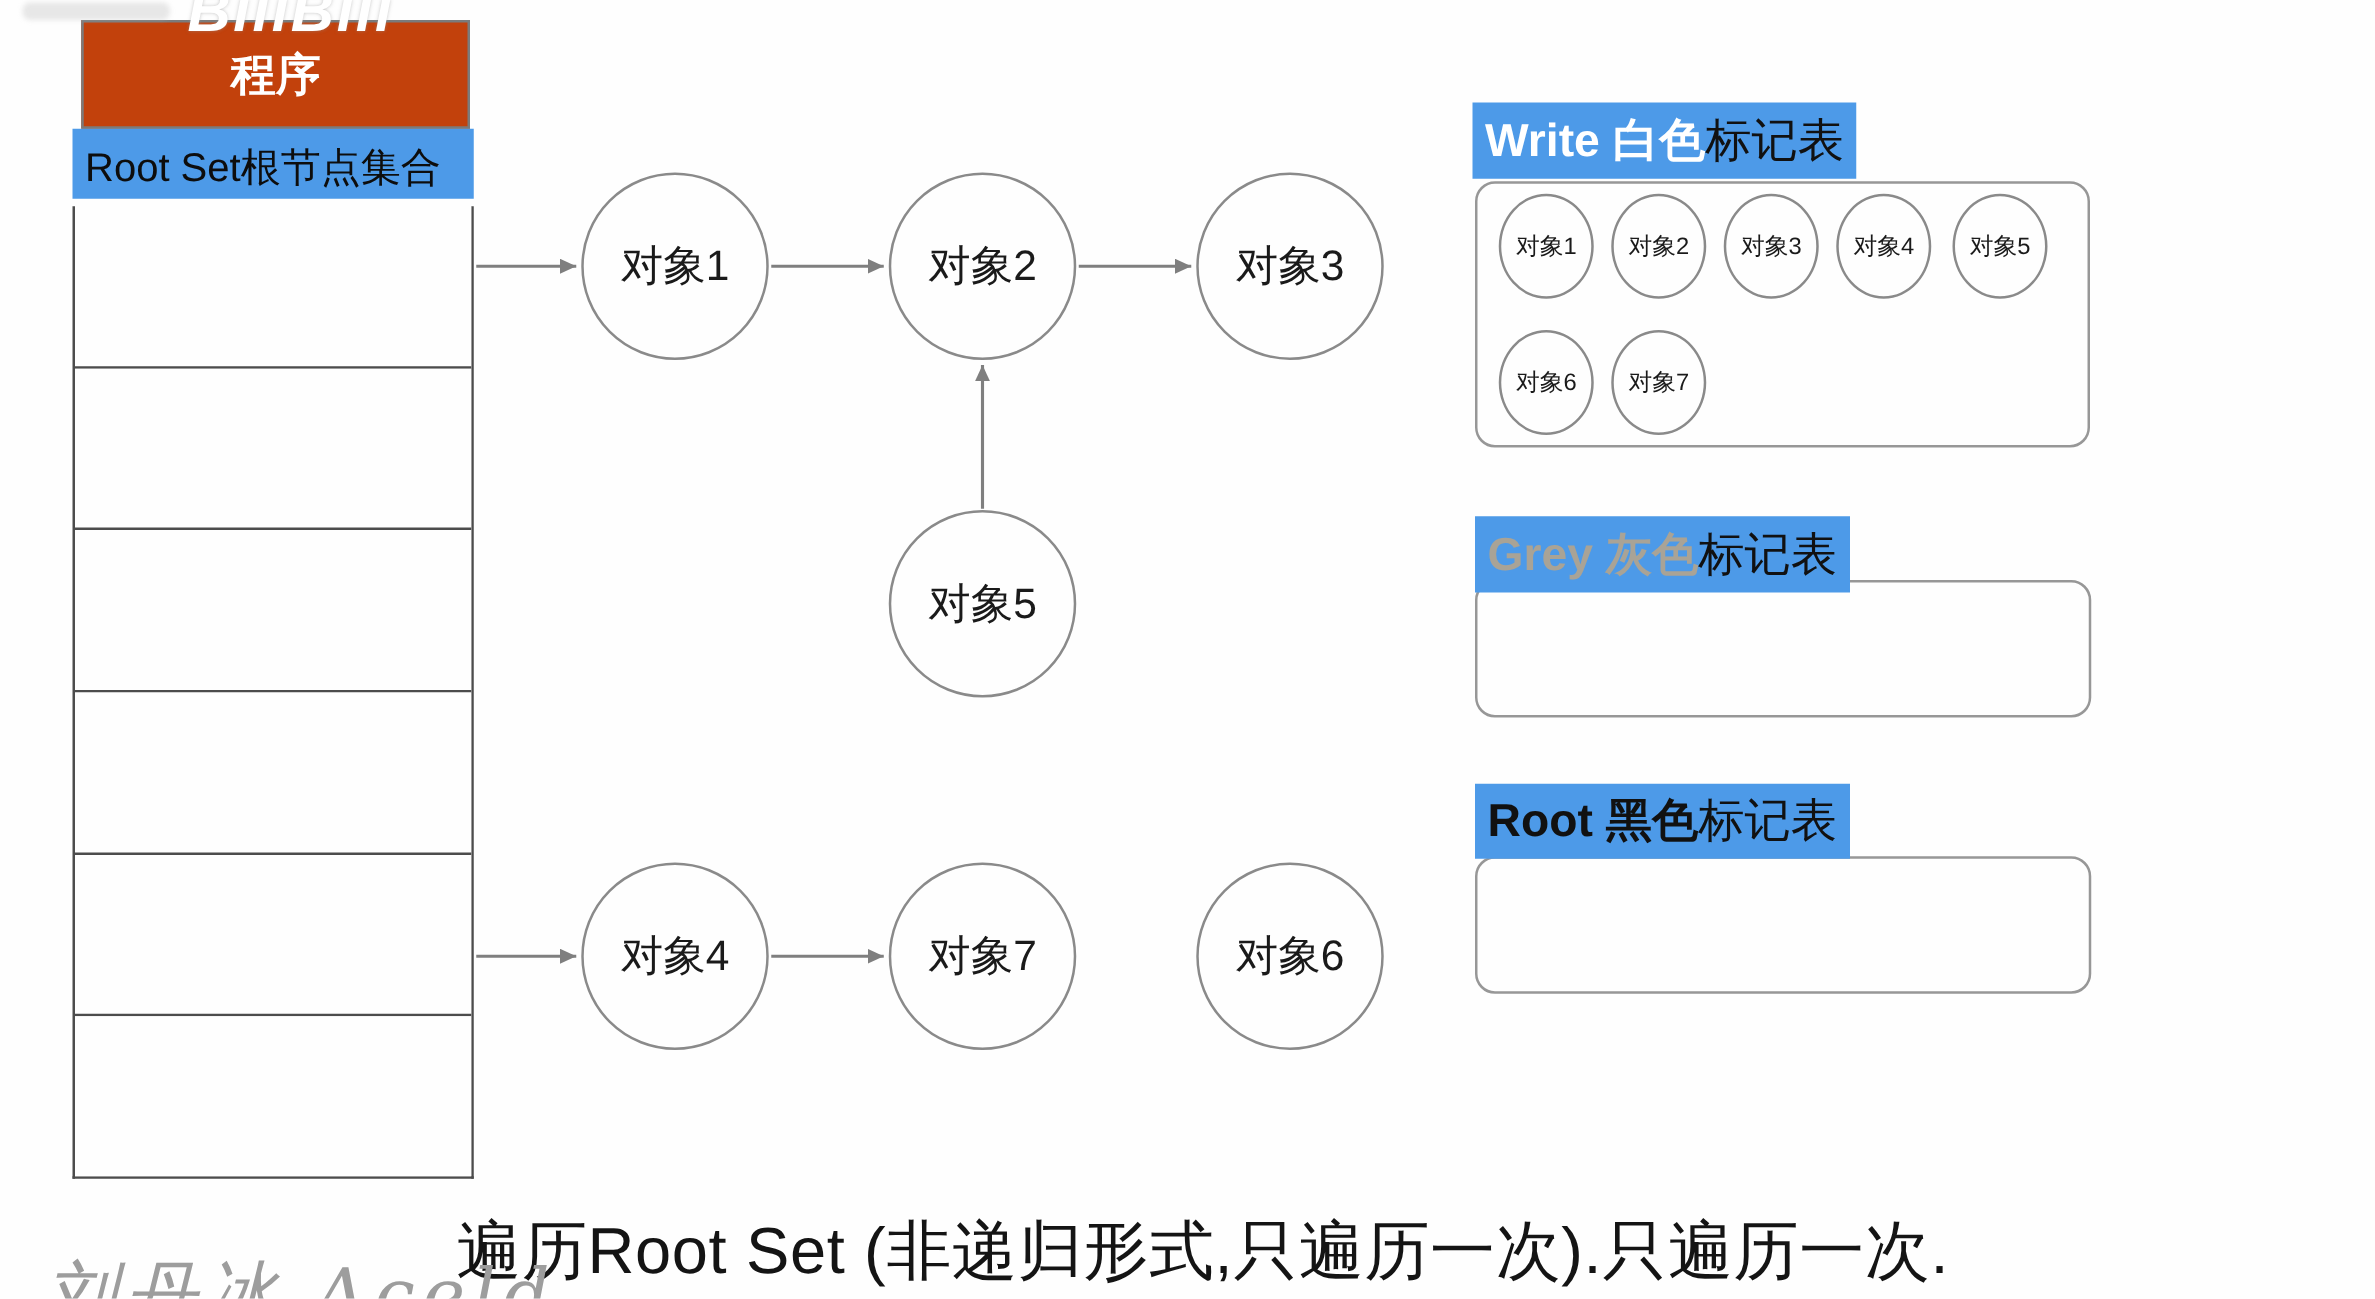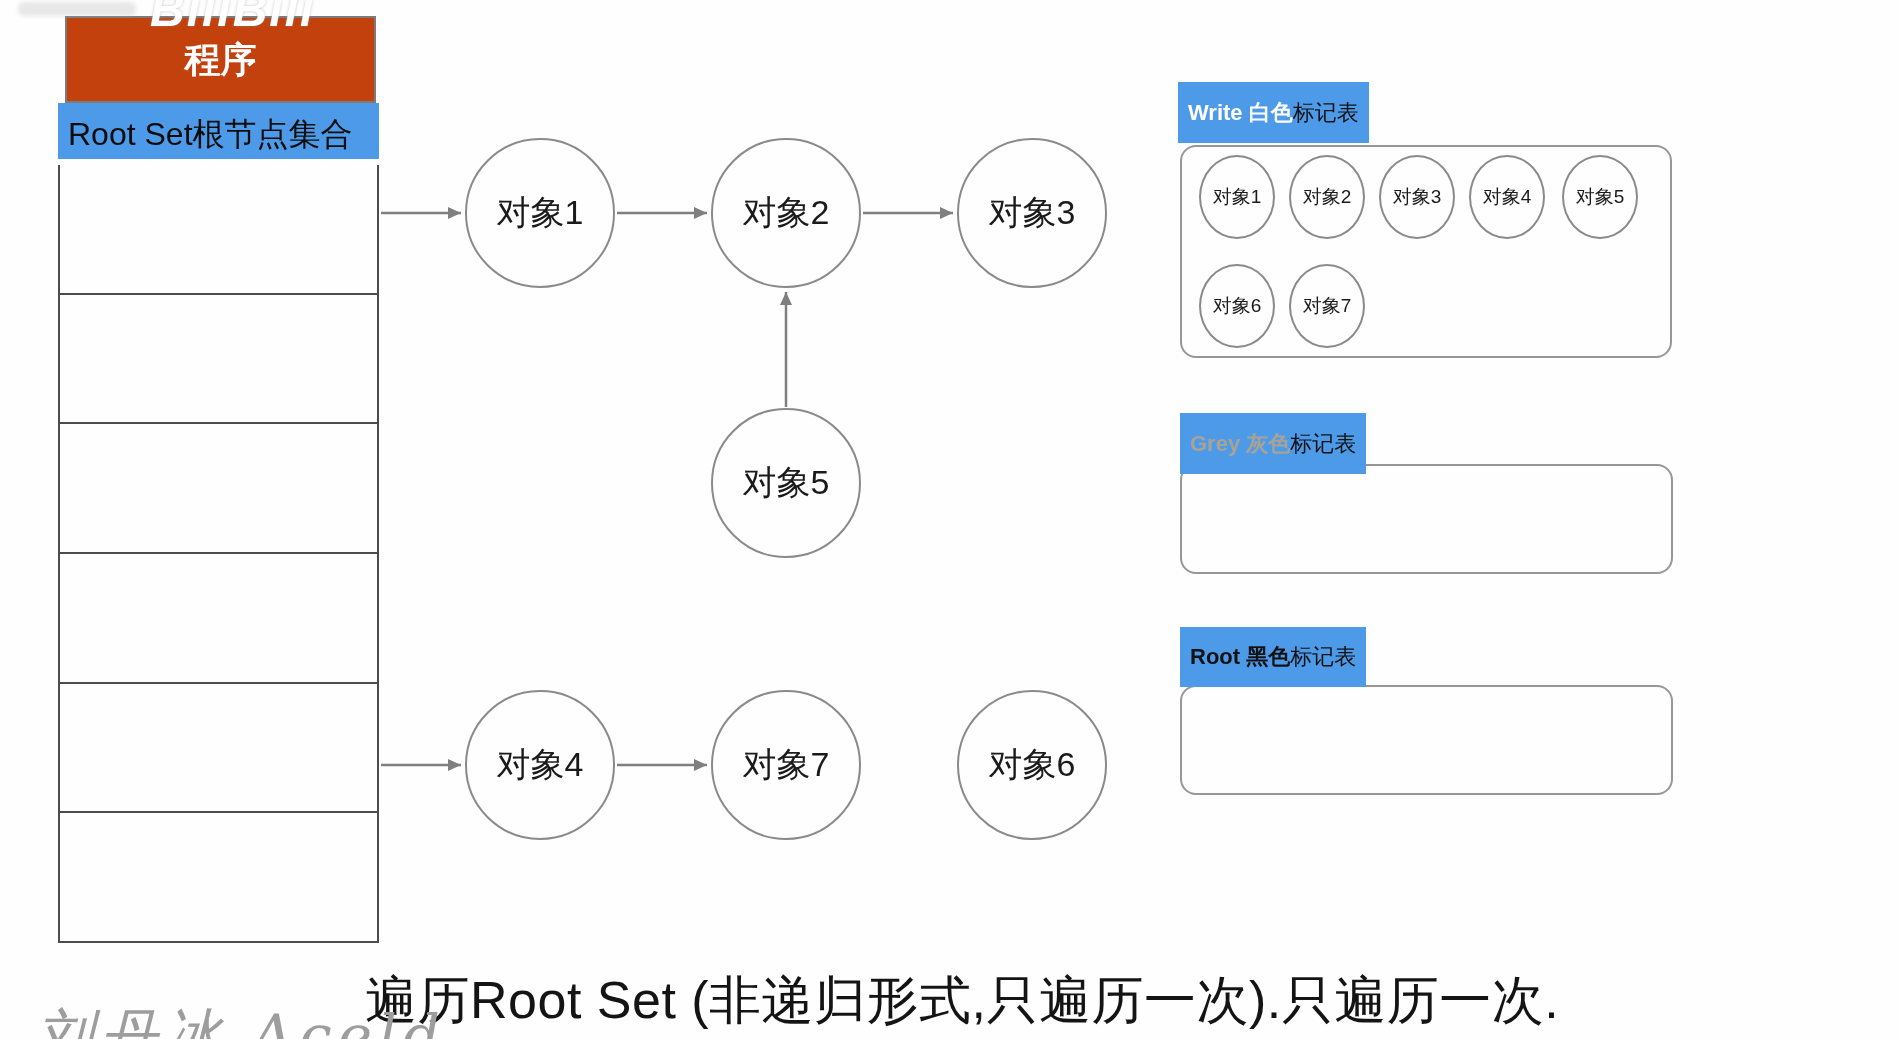--- a/index.html
+++ b/index.html
@@ -50,21 +50,21 @@
     border: 2px solid #8a8a8a; border-radius: 50%;
     background: #fefefe;
     display: flex; align-items: center; justify-content: center;
     font-size: 34px; color: #1a1a1a;
   }
   
   .mark-label {
     position: absolute; height: 61px;
     background: #4D9AE8;
     padding: 0 10px;
-    line-height: 61px; font-size: 22px;
+    line-height: 61px; font-size: 37px;
     white-space: nowrap; z-index: 3;
   }
   .mark-label .hl { font-weight: bold; }
   .hl-white { color: #ffffff; }
   .hl-grey  { color: #A9A396; }
   .hl-black { color: #111111; }
   .mark-label .rest { color: #111111; font-weight: normal; }
   .mark-box {
     position: absolute;
     border: 2px solid #979797; border-radius: 16px;

